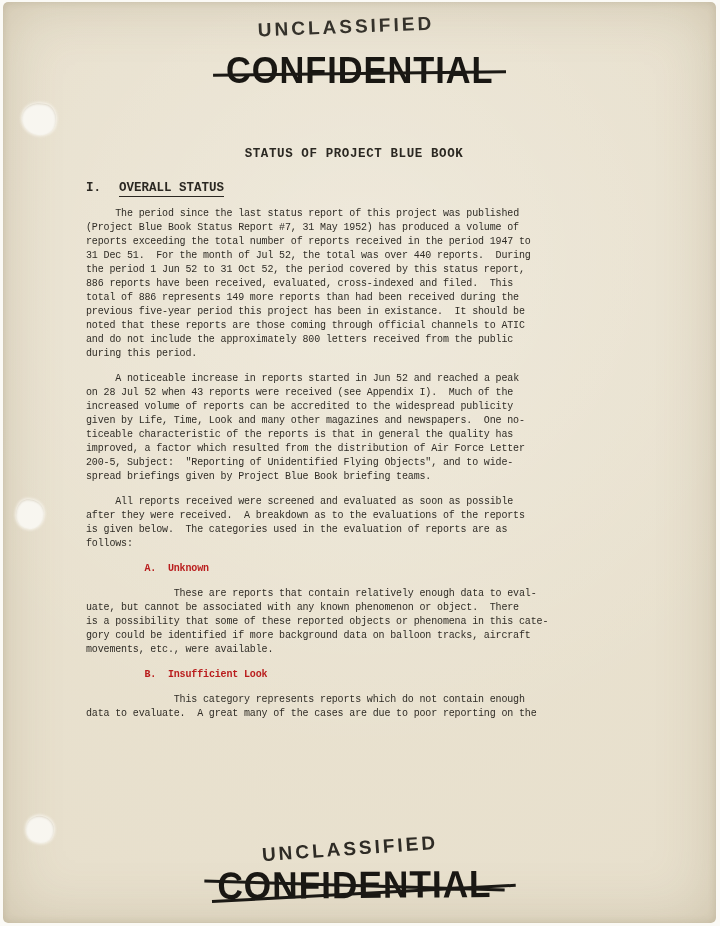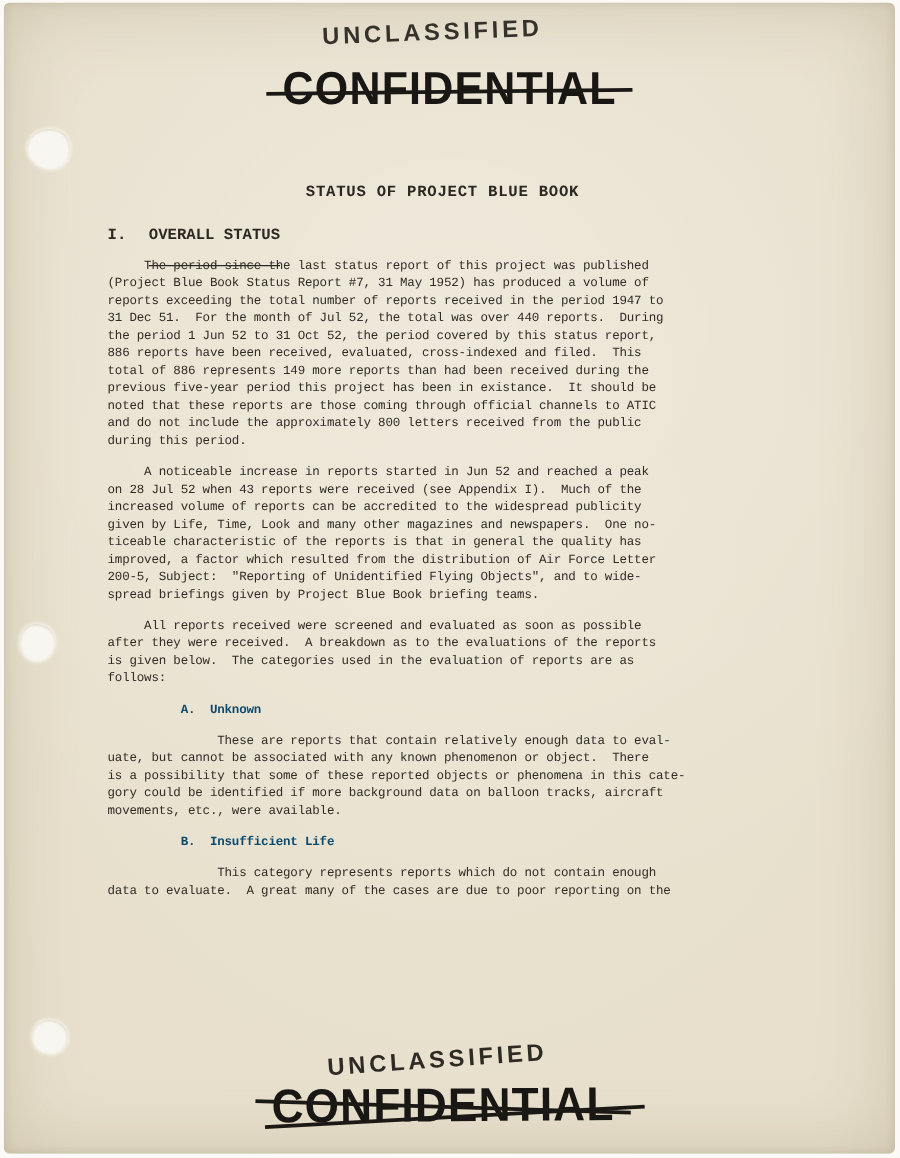--- a/index.html
+++ b/index.html
@@ -103,39 +103,39 @@
     font-size: 12.5px;
     color: #2b2822;
   }
   .section-heading .numeral {
     display: inline-block;
     margin-right: 18px;
   }
   .section-heading .label {
     display: inline-block;
     border-bottom: 1.5px solid #2b2822;
-    padding-bottom: 17px;
+    padding-bottom: 1px;
   }
   .content {
     position: absolute;
     top: 207px;
     left: 86px;
     width: 565px;
     font-size: 10px;
     line-height: 14px;
     letter-spacing: -0.15px;
     color: #2f2c26;
   }
   .para {
     white-space: pre-wrap;
     margin: 0 0 11px 0;
   }
   .para.category {
     font-weight: 600;
-    color: #0c4a6e;
+    color: #b91c1c;
   }
   .hole {
     position: absolute;
     background: #f8f6f0;
     box-shadow: 0 0 3px 1px rgba(248,246,240,0.9), inset 0 1px 2px rgba(150,130,90,0.25);
   }
   .hole.h1 {
     left: 22px; top: 103px;
     width: 34px; height: 32px;
     border-radius: 58% 42% 50% 55% / 50% 55% 45% 52%;
@@ -202,21 +202,21 @@
     <div class="para">     All reports received were screened and evaluated as soon as possible
 after they were received.  A breakdown as to the evaluations of the reports
 is given below.  The categories used in the evaluation of reports are as
 follows:</div>
     <div class="para category">          A.  Unknown</div>
     <div class="para">               These are reports that contain relatively enough data to eval-
 uate, but cannot be associated with any known phenomenon or object.  There
 is a possibility that some of these reported objects or phenomena in this cate-
 gory could be identified if more background data on balloon tracks, aircraft
 movements, etc., were available.</div>
-    <div class="para category">          B.  Insufficient Life</div>
+    <div class="para category">          B.  Insufficient Look</div>
     <div class="para">               This category represents reports which do not contain enough
 data to evaluate.  A great many of the cases are due to poor reporting on the</div>
   </div>
 
   <div class="stamp unclassified bottom">UNCLASSIFIED</div>
 
   <div class="confidential bottom">
     <span class="inner">
       <span>CONFIDENTIAL</span>
       <span class="strike"></span>

